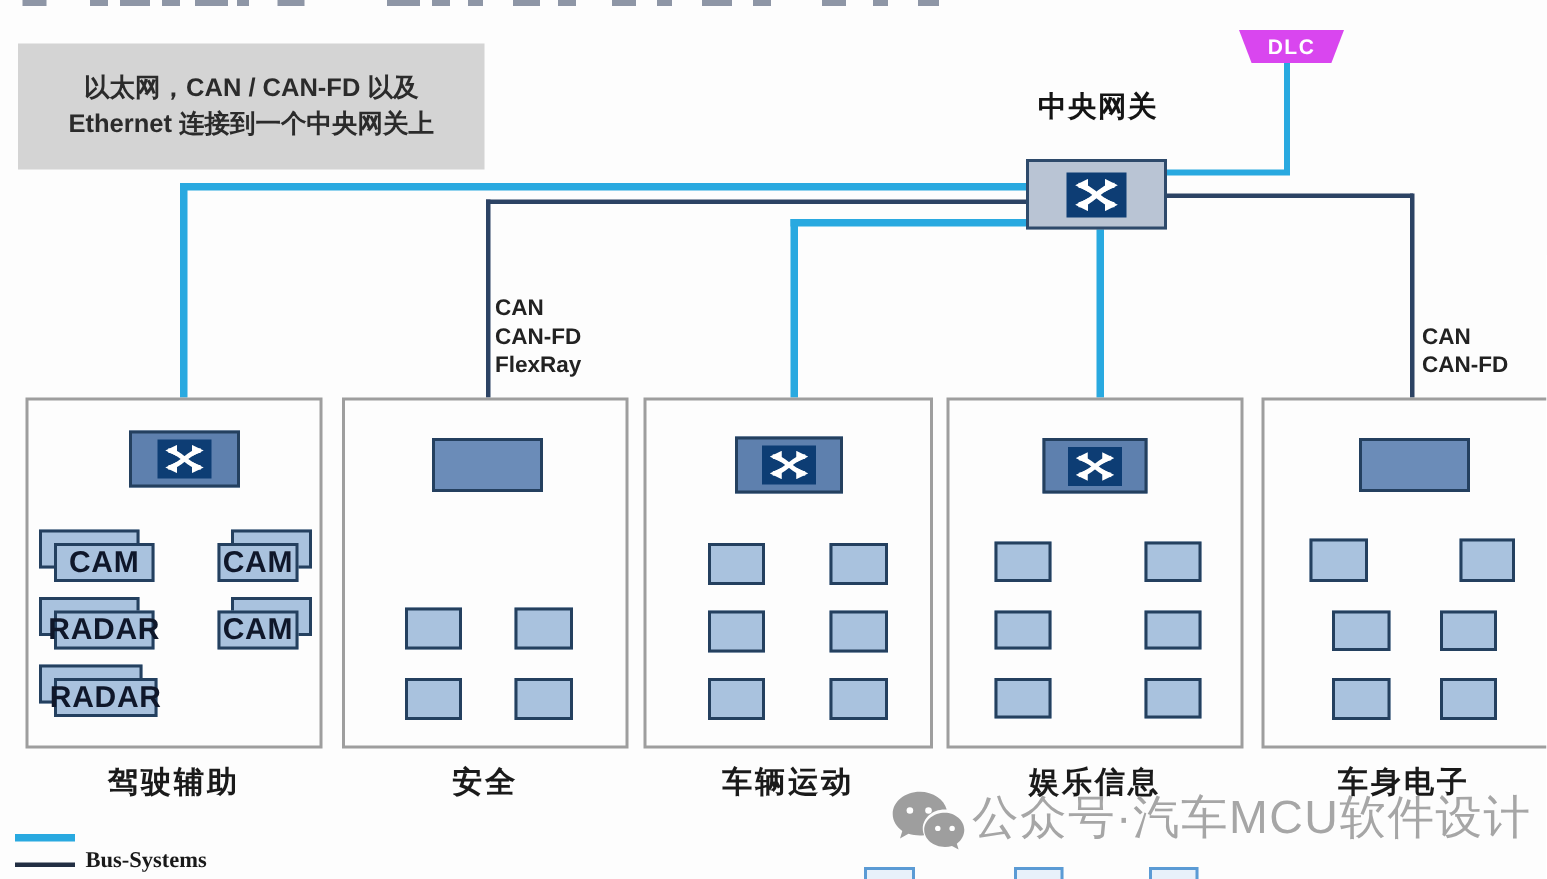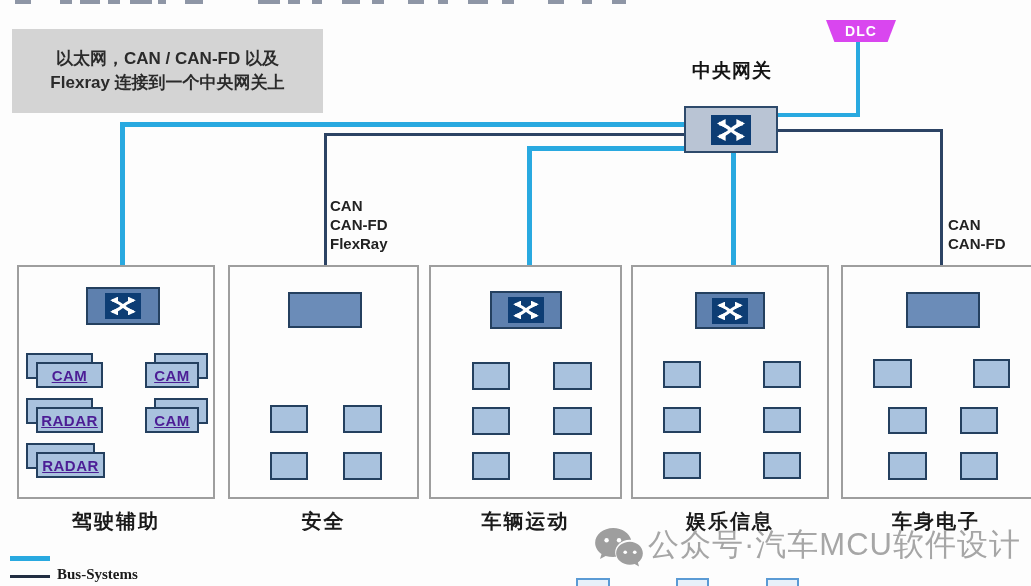--- a/index.html
+++ b/index.html
@@ -56,21 +56,21 @@
   }
   
   .mod{
     position:absolute;background:#a9c2de;border:2px solid #24405f;box-sizing:border-box;
   }
   
   .stack-back{position:absolute;background:#a9c2de;border:2px solid #24405f;box-sizing:border-box;}
   .stack-front{
     position:absolute;background:#a9c2de;border:2px solid #24405f;box-sizing:border-box;
     display:flex;align-items:center;justify-content:center;
-    font-size:15px;font-weight:700;color:#4c1d95;letter-spacing:.5px;text-decoration:underline;
+    font-size:20px;font-weight:700;color:#0f172a;letter-spacing:.5px;
   }
   
   .bus-lbls{position:absolute;font-size:15px;font-weight:600;color:#222;line-height:19px;}
   
   .legend-label{position:absolute;font-size:15px;font-weight:600;color:#1a1a1a;}
   .legend-swatch-eth{position:absolute;left:10px;top:556px;width:40px;height:5px;background:#29a9e0;}
   .legend-swatch-bus{position:absolute;left:10px;top:575px;width:40px;height:3px;background:#222e42;}
   
   .wm-text{
     position:absolute;left:648px;top:524px;font-size:31px;color:#a6a6a6;
@@ -100,21 +100,21 @@
   <div class="frag" style="left:408px;width:16px;"></div>
   <div class="frag" style="left:438px;width:10px;"></div>
   <div class="frag" style="left:468px;width:20px;"></div>
   <div class="frag" style="left:502px;width:12px;"></div>
   <div class="frag" style="left:548px;width:16px;"></div>
   <div class="frag" style="left:582px;width:10px;"></div>
   <div class="frag" style="left:612px;width:14px;"></div>
 
   <div class="note">
     <span>以太网，CAN / CAN-FD 以及</span>
-    <span>Flexray 连接到一个中央网关上</span>
+    <span>Ethernet 连接到一个中央网关上</span>
   </div>
 
   <div class="el" style="left:856px;top:42px;width:4px;height:74px;"></div>
   <div class="el" style="left:778px;top:113px;width:82px;height:4px;"></div>
   <div class="el" style="left:120px;top:122px;width:564px;height:5px;"></div>
   <div class="el" style="left:120px;top:122px;width:5px;height:166px;"></div>
   <div class="el" style="left:527px;top:146px;width:157px;height:5px;"></div>
   <div class="el" style="left:527px;top:146px;width:5px;height:147px;"></div>
   <div class="el" style="left:731px;top:152px;width:5px;height:141px;"></div>
 

